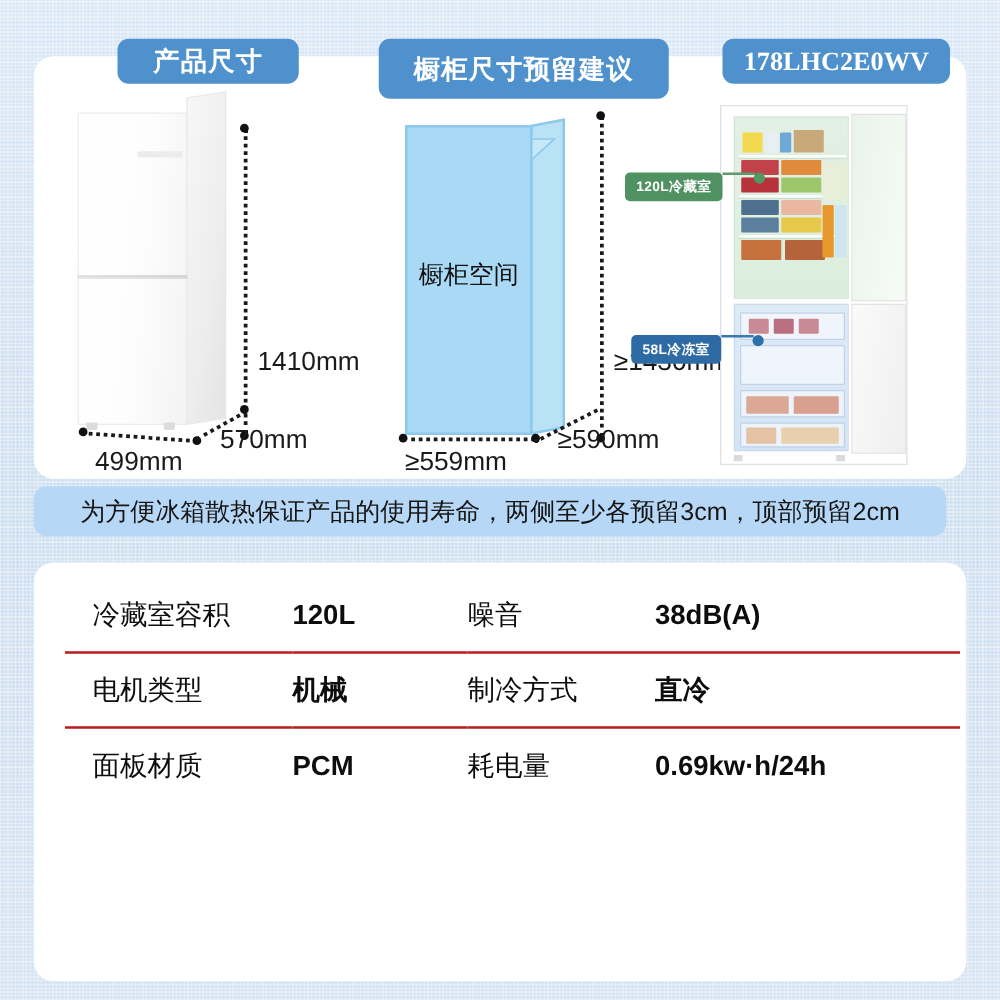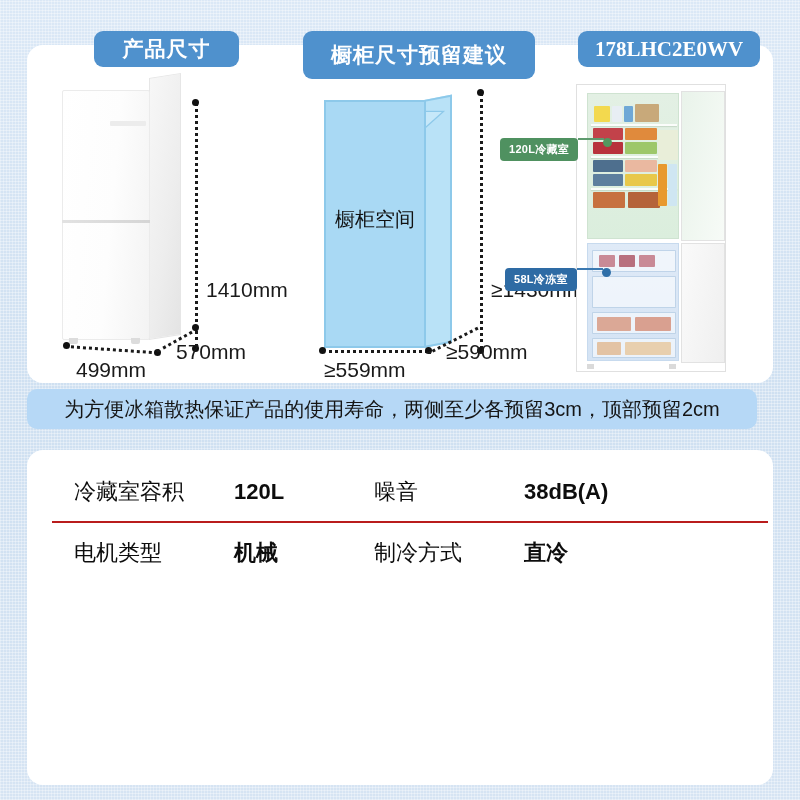--- a/index.html
+++ b/index.html
@@ -416,15 +416,21 @@
         <td class="c-value1">120L</td>
         <td class="c-label2">噪音</td>
         <td class="c-value2">38dB(A)</td>
       </tr>
       <tr>
         <td class="c-label1">电机类型</td>
         <td class="c-value1">机械</td>
         <td class="c-label2">制冷方式</td>
         <td class="c-value2">直冷</td>
       </tr>
+      <tr>
+        <td class="c-label1">面板材质</td>
+        <td class="c-value1">PCM</td>
+        <td class="c-label2">耗电量</td>
+        <td class="c-value2">0.69kw·h/24h</td>
+      </tr>
     </tbody>
   </table>
 </div>
 
 </body></html>

